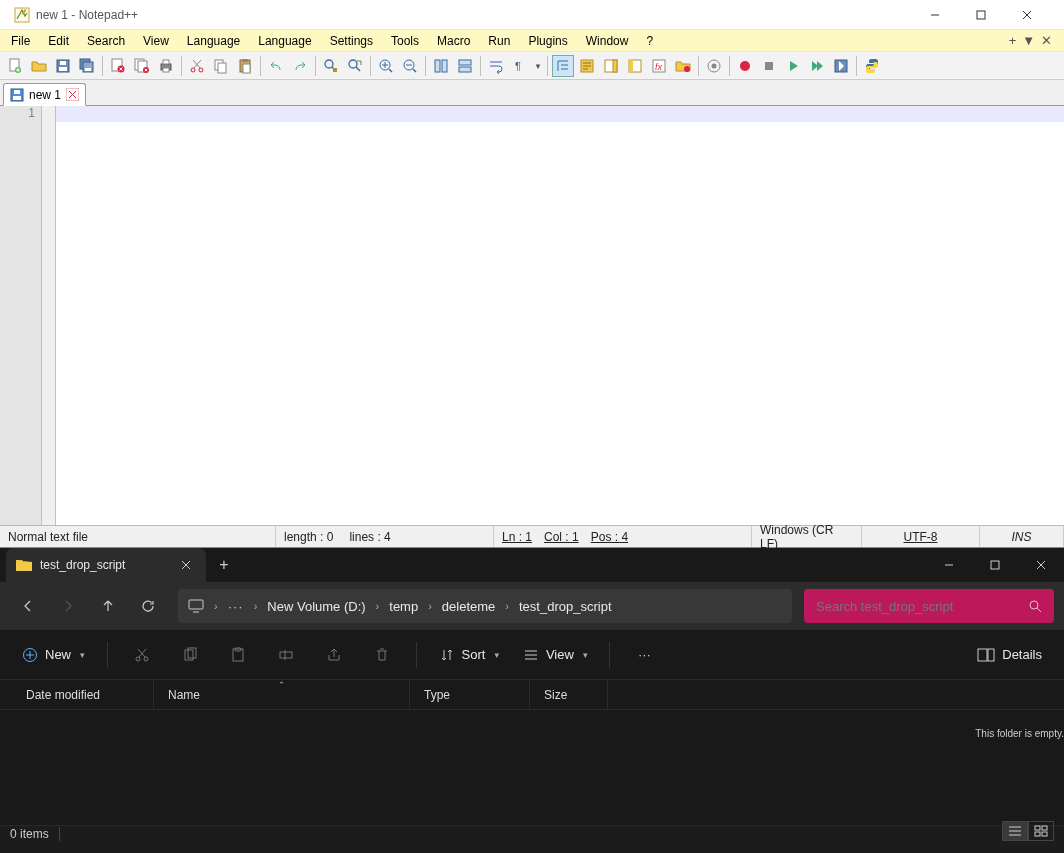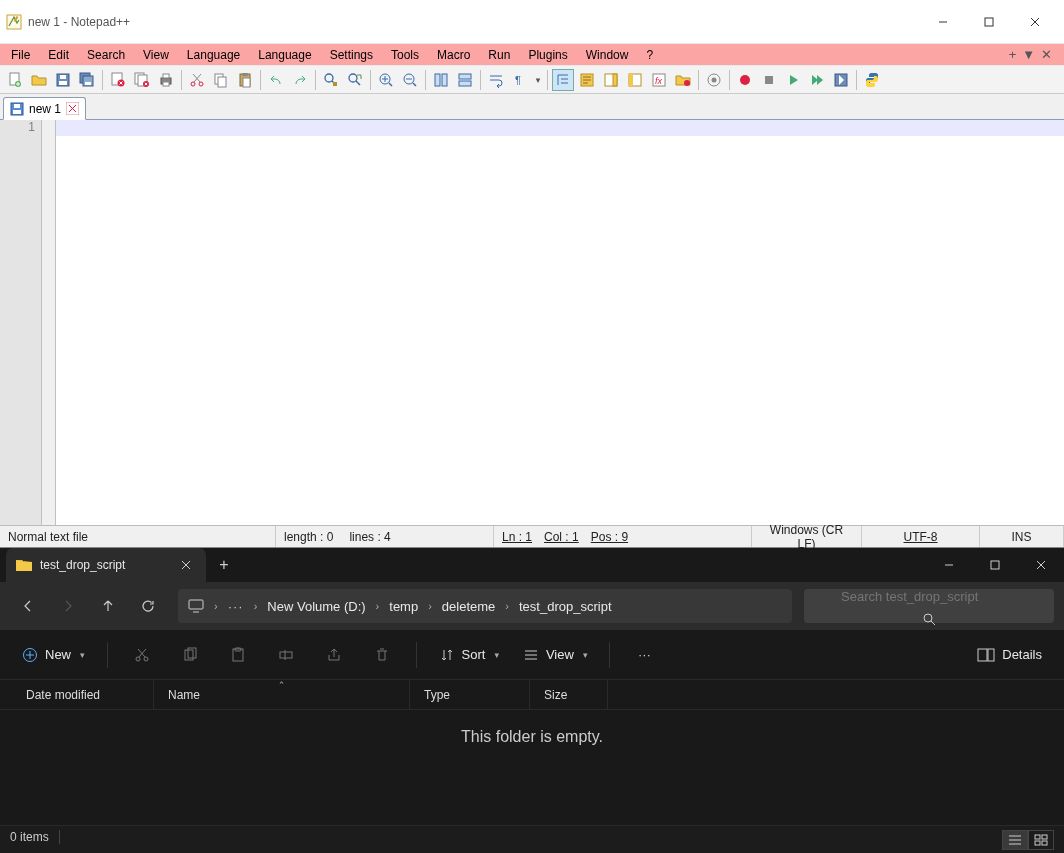--- a/index.html
+++ b/index.html
@@ -1,27 +1,27 @@
 <!DOCTYPE html>
 <html><head>
 <meta charset="utf-8">
 <style>
 * { margin: 0; padding: 0; box-sizing: border-box; font-family: "Segoe UI", Tahoma, sans-serif; }
 body { width: 1064px; height: 853px; overflow: hidden; background: #fff; display: flex; flex-direction: column; }
 
 
 .npp { height: 548px; display: flex; flex-direction: column; border-bottom: 1px solid #888; }
-.npp-titlebar { height: 44px; background: #fff; display: flex; align-items: center; padding: 0 6px; font-size: 12px; color: #555; border-bottom: 1px solid #e8e8e8; }
+.npp-titlebar { height: 30px; background: #fff; display: flex; align-items: center; padding: 0 14px; font-size: 12px; color: #555; border-bottom: 1px solid #e8e8e8; }
 .npp-title-icon { width: 16px; height: 16px; margin-right: 6px; }
 .npp-title { flex: 1; }
 .npp-win-ctrl { display: flex; gap: 0; }
 .npp-win-btn { width: 46px; height: 30px; display: flex; align-items: center; justify-content: center; color: #333; }
 .npp-win-btn svg { width: 10px; height: 10px; }
 
-.npp-menubar { height: 22px; background: #fca5a5; display: flex; align-items: center; padding: 0 2px; font-size: 12px; border-bottom: 1px solid #e8e8e8; }
+.npp-menubar { height: 22px; background: #fef9c3; display: flex; align-items: center; padding: 0 2px; font-size: 12px; border-bottom: 1px solid #e8e8e8; }
 .npp-menu-item { padding: 2px 9px; cursor: default; }
 .npp-menu-spacer { flex: 1; }
 .npp-menu-right { display: flex; align-items: center; gap: 6px; padding-right: 10px; color: #555; font-size: 13px; }
 
 .npp-toolbar { height: 28px; background: #f3f3f3; border-bottom: 1px solid #ccc; display: flex; align-items: center; padding: 0 4px; gap: 2px; }
 .tb-btn { width: 22px; height: 22px; display: flex; align-items: center; justify-content: center; border: 1px solid transparent; }
 .tb-sep { width: 1px; height: 20px; background: #c0c0c0; margin: 0 2px; }
 .tb-drop { width: 10px; text-align: center; font-size: 9px; color: #555; }
 
 .npp-tabbar { height: 26px; background: #f0f0f0; display: flex; align-items: flex-end; padding: 0 3px; border-bottom: 1px solid #8a9db0;}
@@ -33,64 +33,64 @@
 .npp-gutter { width: 42px; background: #e4e4e4; text-align: right; font-family: Consolas, monospace; font-size: 12px; color: #808080; padding: 0 6px 0 0; border-right: 1px solid #c0c0c0; }
 .npp-margin { width: 14px; background: #f0f0f0; border-right: 1px solid #c0c0c0;}
 .npp-text { flex: 1; font-family: Consolas, monospace; font-size: 12px; }
 .npp-line1 { height: 16px; background: #e8e8ff; }
 
 .npp-status { height: 22px; background: #f0f0f0; border-top: 1px solid #bbb; display: flex; align-items: center; font-size: 12px; color: #222; }
 .npp-status > div { padding: 0 8px; border-right: 1px solid #ccc; height: 100%; display: flex; align-items: center; }
 .st-type { width: 276px; }
 .st-len { width: 218px; gap: 16px;}
 .st-pos { width: 258px; gap: 12px; text-decoration: underline;}
-.st-eol { width: 110px; justify-content: center; text-align: center;}
+.st-eol { width: 110px; justify-content: center;}
 .st-enc { width: 118px; justify-content:center;text-decoration:underline;}
-.st-ovr { flex:1; justify-content:center; border-right:none;}
+.st-ovr { flex:1; justify-content:center; border-right:none;font-style:italic;}
 
 
 .exp { flex: 1; background: #191919; color: #e8e8e8; display: flex; flex-direction: column; font-size: 13px; }
 .exp-titlebar { height: 34px; background: #191919; display: flex; align-items: center; }
 .exp-tab { height: 34px; background: #2c2c2c; display: flex; align-items: center; padding: 0 14px 0 10px; gap: 8px; min-width: 200px; border-top-left-radius: 7px; border-top-right-radius: 7px; margin-left:6px; }
 .exp-folder-icon { width: 16px; height: 14px; }
 .exp-tab-title { font-size: 12px; flex:1; }
 .exp-tab-close { width: 12px; height: 12px; color: #ccc; }
 .exp-newtab { width: 36px; text-align: center; color: #ccc; font-size: 16px; }
 .exp-tb-spacer { flex: 1; }
 .exp-win { display: flex; }
 .exp-win-btn { width: 46px; height: 34px; display: flex; align-items: center; justify-content: center; color: #ccc; }
 
 .exp-addrbar { height: 48px; background: #2c2c2c; display: flex; align-items: center; padding: 0 10px; gap: 4px; }
 .nav-btn { width: 36px; height: 36px; display: flex; align-items: center; justify-content: center; color: #ccc; border-radius: 4px;}
 .nav-btn.dim { color: #555; }
 .addr-pill { flex: 1; height: 34px; background: #383838; border-radius: 4px; display: flex; align-items: center; padding: 0 10px; gap: 6px; margin: 0 8px; }
 .addr-seg { display: flex; align-items: center; gap: 4px; font-size: 13px; white-space: nowrap; }
 .addr-chev { color: #aaa; font-size: 11px; padding: 0 4px;}
 .addr-ell { color: #ccc; letter-spacing: 1px;}
-.search-pill { width: 250px; height: 34px; background: #404040; border-radius: 4px; display: flex; align-items: center; padding: 0 12px; color: #999; gap: 8px; flex-direction: column; }
+.search-pill { width: 250px; height: 34px; background: #be185d; border-radius: 4px; display: flex; align-items: center; padding: 0 12px; color: #999; gap: 8px; }
 .search-pill input { background: transparent; border: none; color: #ccc; flex: 1; font-size: 13px; outline: none; }
 
 .exp-toolbar { height: 50px; background: #191919; display: flex; align-items: center; padding: 0 14px; gap: 8px; border-bottom: 1px solid #2a2a2a; }
 .etb-btn { height: 34px; display: flex; align-items: center; gap: 7px; padding: 0 8px; border-radius: 4px; color: #e8e8e8; }
 .etb-btn.icon-only { width: 40px; justify-content: center; padding: 0; color: #777; }
 .etb-sep { width: 1px; height: 26px; background: #333; margin: 0 6px; }
 .etb-chev { font-size: 9px; color: #aaa; margin-left: 2px; }
 .etb-spacer { flex: 1; }
 
 .exp-header { height: 30px; display: flex; align-items: center; border-bottom: 1px solid #2a2a2a; font-size: 12px; color: #ddd; padding-left: 12px; }
 .col { padding: 0 14px; height: 100%; display: flex; align-items: center; border-right: 1px solid #2a2a2a; position: relative;}
 .col-name { width: 256px; }
 .col-date { width: 142px; }
 .col-type { width: 120px; }
 .col-size { width: 78px; text-align: center; }
 .sort-arrow { position: absolute; top: 0px; left: 50%; transform: translateX(-50%); font-size: 9px; color: #aaa;}
 
-.exp-body { flex: 1; display: flex; align-items: flex-start; justify-content: center; padding-top: 18px; color: #ccc; font-size: 16px; }
-
-.exp-status { height: 28px; background: #1c1c1c; border-top: 1px solid #2a2a2a; display: flex; align-items: flex-start; padding: 4px 10px; font-size: 12px; color: #ccc; gap: 10px;}
+.exp-body { flex: 1; display: flex; align-items: flex-start; justify-content: flex-end; padding-top: 18px; color: #ccc; font-size: 10px; }
+
+.exp-status { height: 28px; background: #1c1c1c; border-top: 1px solid #2a2a2a; display: flex; align-items: flex-end; padding: 12px 10px; font-size: 12px; color: #ccc; gap: 10px;}
 .exp-status-sep { width:1px; height:14px; background:#444;}
 .exp-status-spacer { flex: 1; }
 .view-toggle { display: flex; gap: 0; }
 .vt-btn { width: 26px; height: 20px; display: flex; align-items: center; justify-content: center; border: 1px solid #444; }
 .vt-btn.active { background: #3a3a3a; }
 
 svg { display: block; }
 </style>
 </head>
 <body>
@@ -397,21 +397,21 @@
 
   <div class="npp-status">
     <div class="st-type">Normal text file</div>
     <div class="st-len">
       <span>length : 0</span>
       <span>lines : 4</span>
     </div>
     <div class="st-pos">
       <span>Ln : 1</span>
       <span>Col : 1</span>
-      <span>Pos : 9</span>
+      <span>Pos : 4</span>
     </div>
     <div class="st-eol">Windows (CR LF)</div>
     <div class="st-enc">UTF-8</div>
     <div class="st-ovr">INS</div>
   </div>
 </div>
 
 <div class="exp">
 
   <div class="exp-titlebar">

